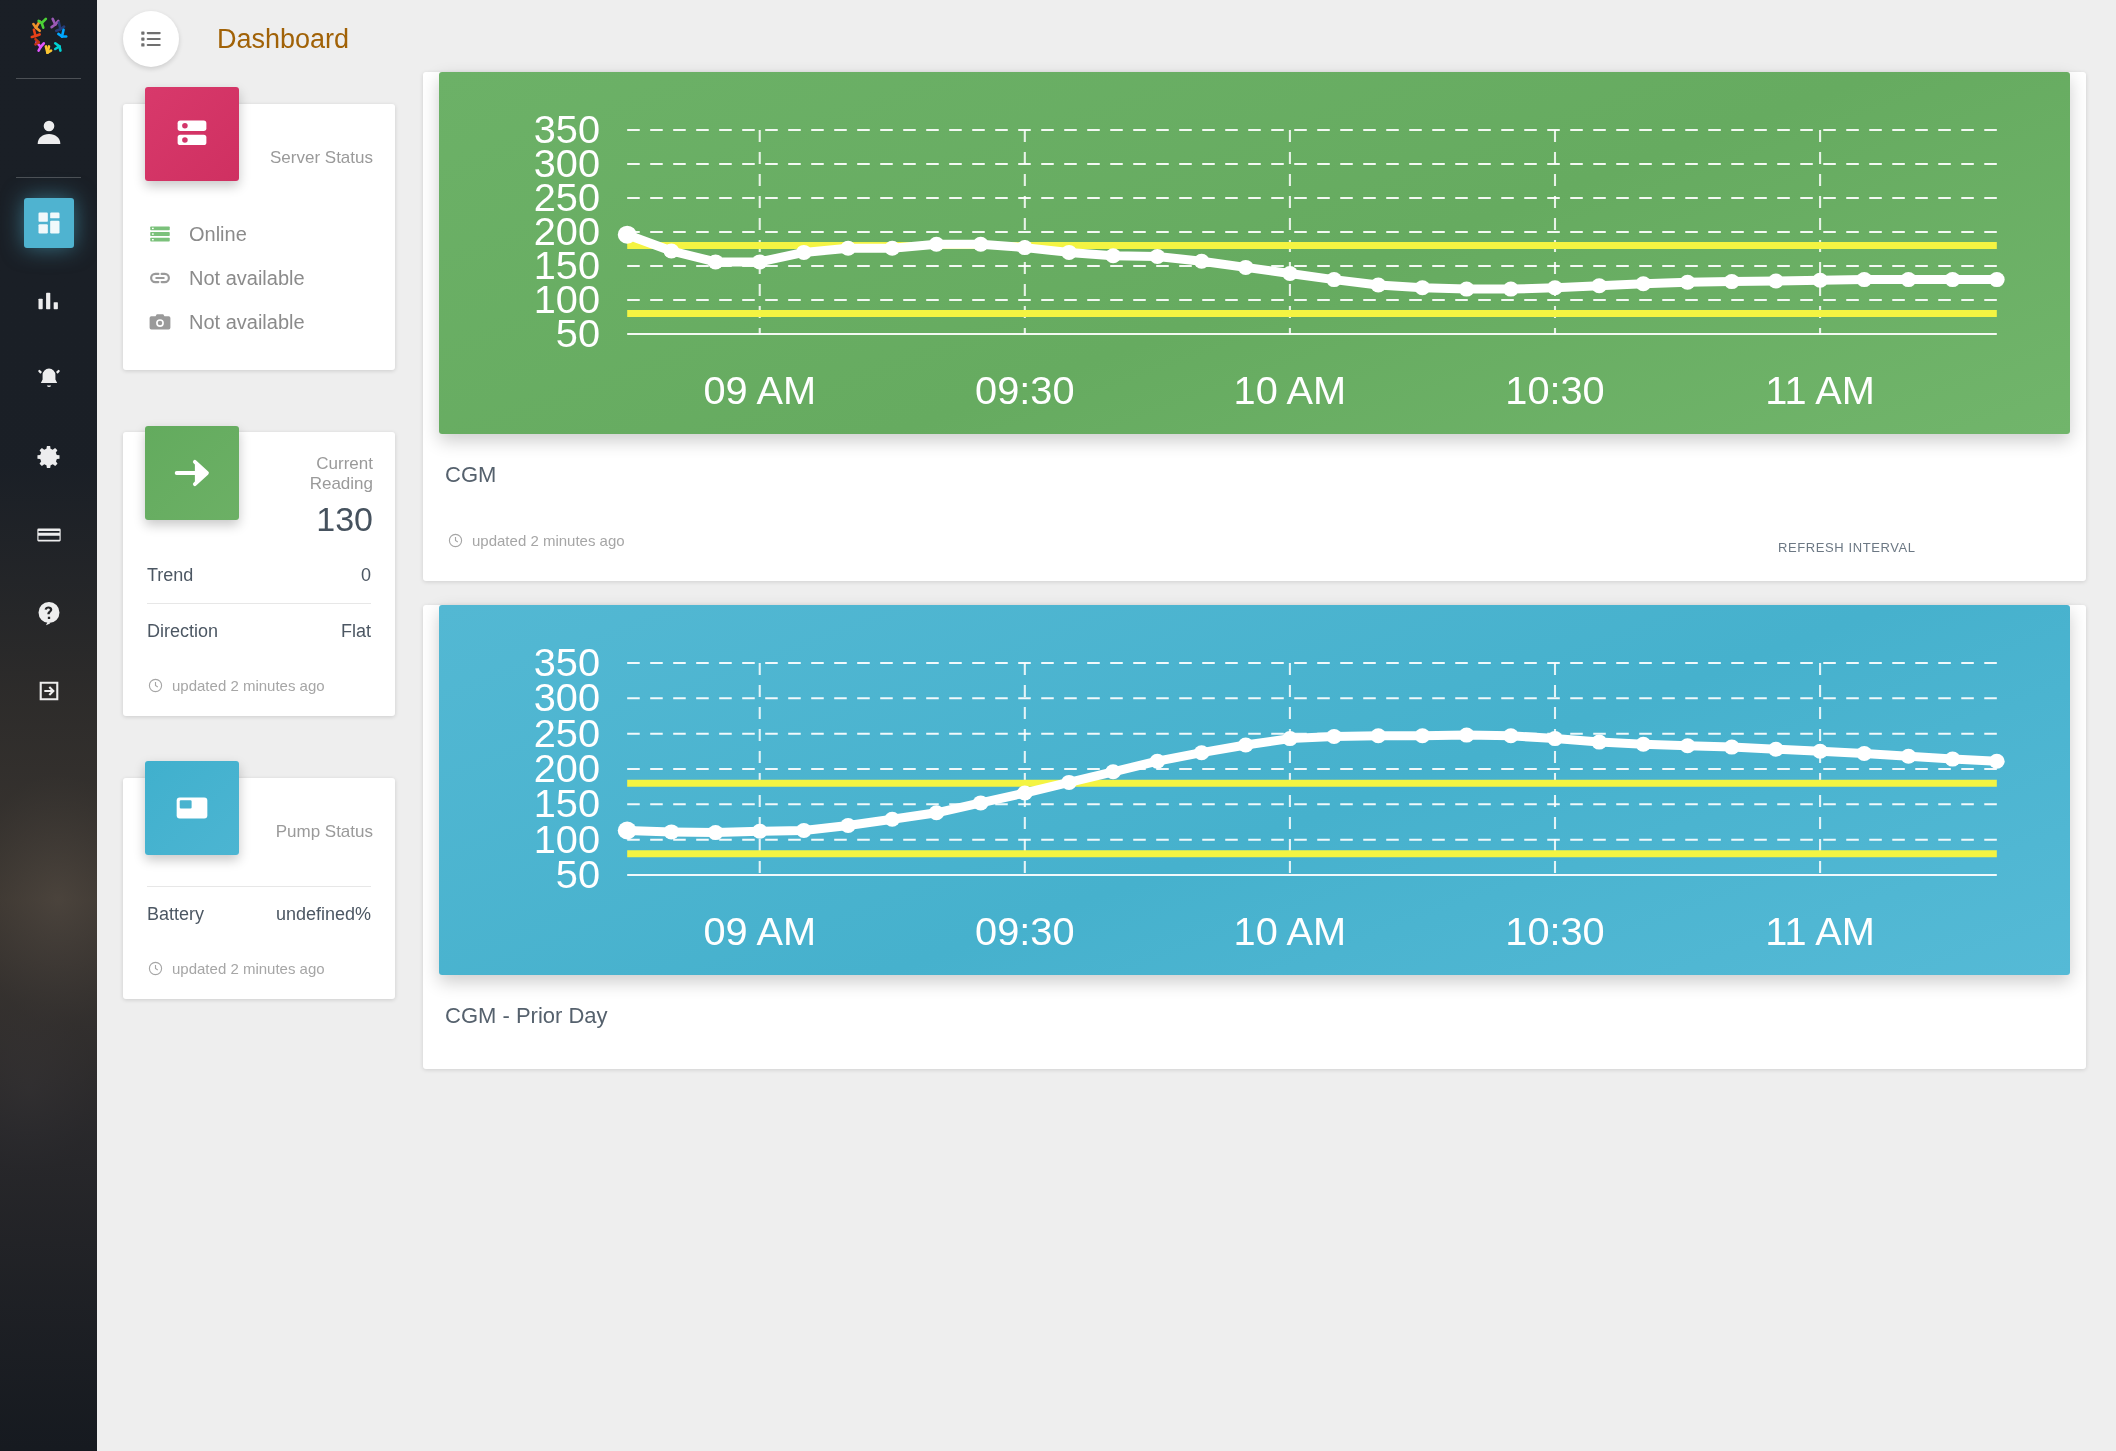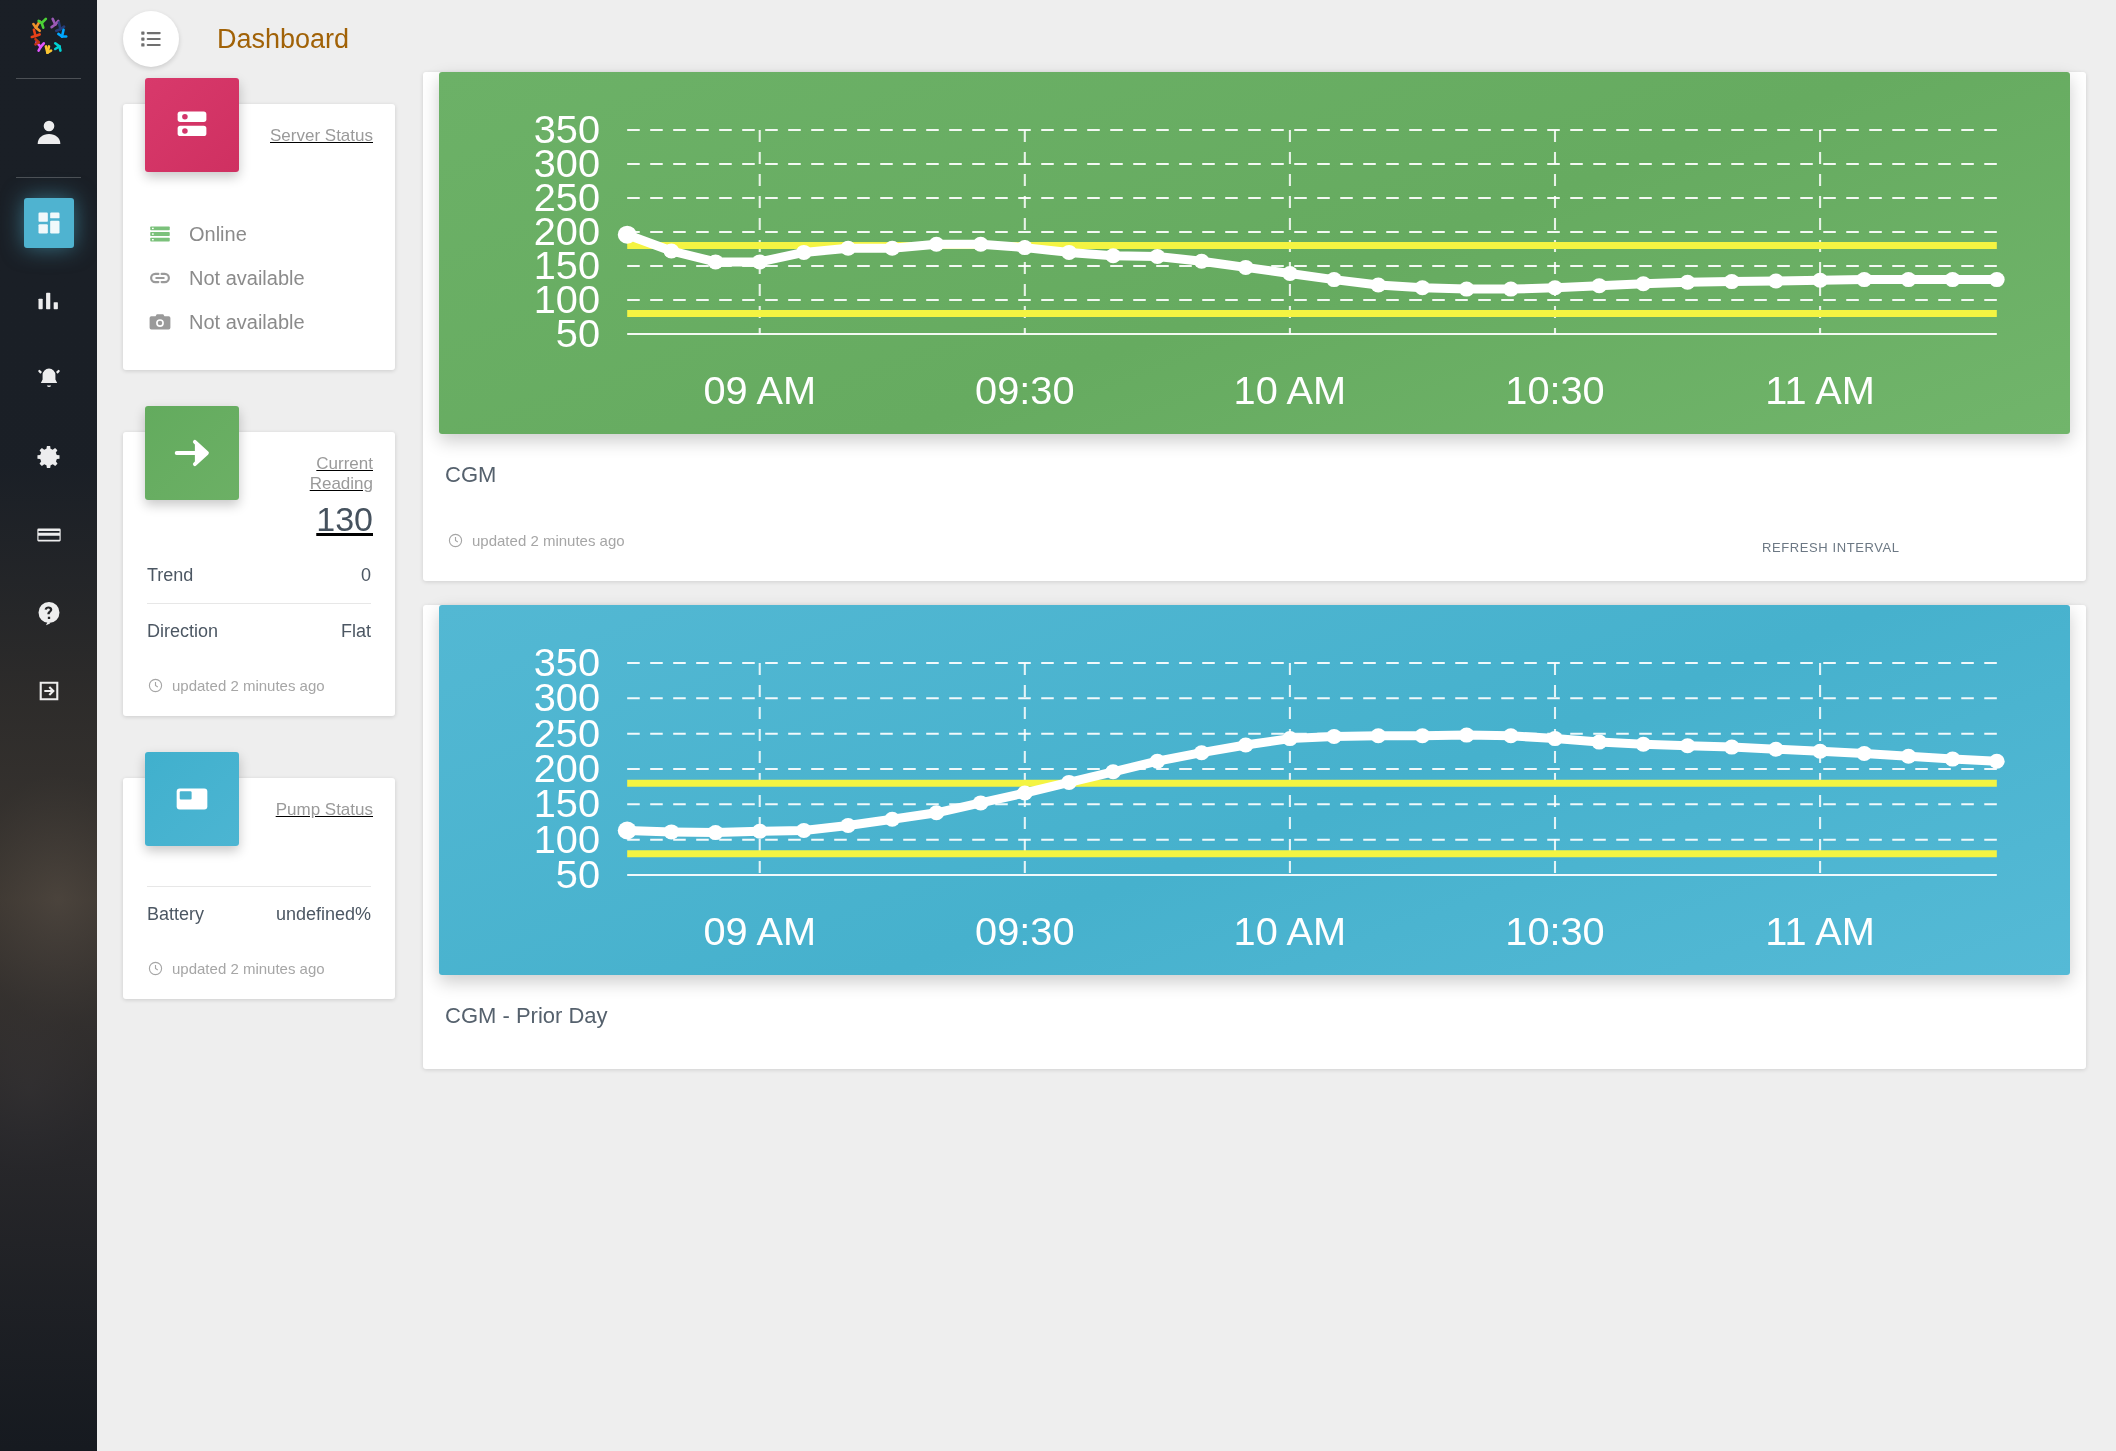--- a/index.html
+++ b/index.html
@@ -61,21 +61,21 @@
   .col-left { width: 272px; flex: 0 0 272px; }
   .col-right { flex: 1; }
 
   
   .card {
     background: #fff; border-radius: 3px;
     box-shadow: 0 1px 4px rgba(0,0,0,.14);
     position: relative;
     margin-bottom: 36px;
   }
-  .card-hdr { display: flex; align-items: flex-start; padding: 0 22px 0 0; min-height: 86px; text-decoration: underline; }
+  .card-hdr { display: flex; align-items: center; padding: 0 22px 0 0; min-height: 86px; }
   .card-icon {
     width: 94px; height: 94px; border-radius: 3px;
     margin: -26px 20px 0 22px; flex: 0 0 94px;
     display: flex; align-items: center; justify-content: center;
     box-shadow: 0 5px 12px rgba(0,0,0,.22);
   }
   .card-icon svg { width: 46px; height: 46px; fill: #fff; }
   .card-icon.pink { background: linear-gradient(135deg,#d8396b 0%, #cf3061 100%); }
   .card-icon.green { background: linear-gradient(135deg,#63ab5e 0%, #6cb065 100%); }
   .card-icon.blue { background: linear-gradient(135deg,#40b0cd 0%, #4cb5d2 100%); }
@@ -118,21 +118,21 @@
   .chart-hero.green { background: linear-gradient(160deg,#6cb167 0%, #66ab60 55%, #71b56b 100%); }
   .chart-hero.blue  { background: linear-gradient(160deg,#53b8d3 0%, #46b1cd 55%, #55bad6 100%); }
   .chart-title { font-size: 22px; color: #55616d; padding: 28px 0 0 22px; }
   .chart-bottom { display: flex; align-items: flex-end; justify-content: space-between; padding: 0 24px; }
   .chart-updated {
     display: flex; align-items: center; gap: 8px;
     font-size: 15px; color: #a6a6a6; padding: 44px 0 22px 0;
   }
   .chart-updated svg { width: 17px; height: 17px; fill: none; stroke: #a6a6a6; stroke-width: 1.6; }
   .refresh-box { width: 300px; padding-bottom: 16px; }
-  .refresh-label { font-size: 13px; letter-spacing: .6px; color: #6c7884; }
+  .refresh-label { font-size: 13px; letter-spacing: .6px; color: #6c7884; margin-left: 16px; }
   .refresh-sel {
     display: flex; align-items: center; justify-content: space-between;
     border-bottom: 1px solid #d6d6d6; padding: 9px 2px 9px 0; cursor: pointer;
   }
   .refresh-val { font-size: 19px; color: #46525e; }
   .caret { width: 0; height: 0; border-left: 9px solid transparent; border-right: 9px solid transparent; border-top: 10px solid #55616d; }
 
   svg.plot { display: block; }
 </style>
 </head>

